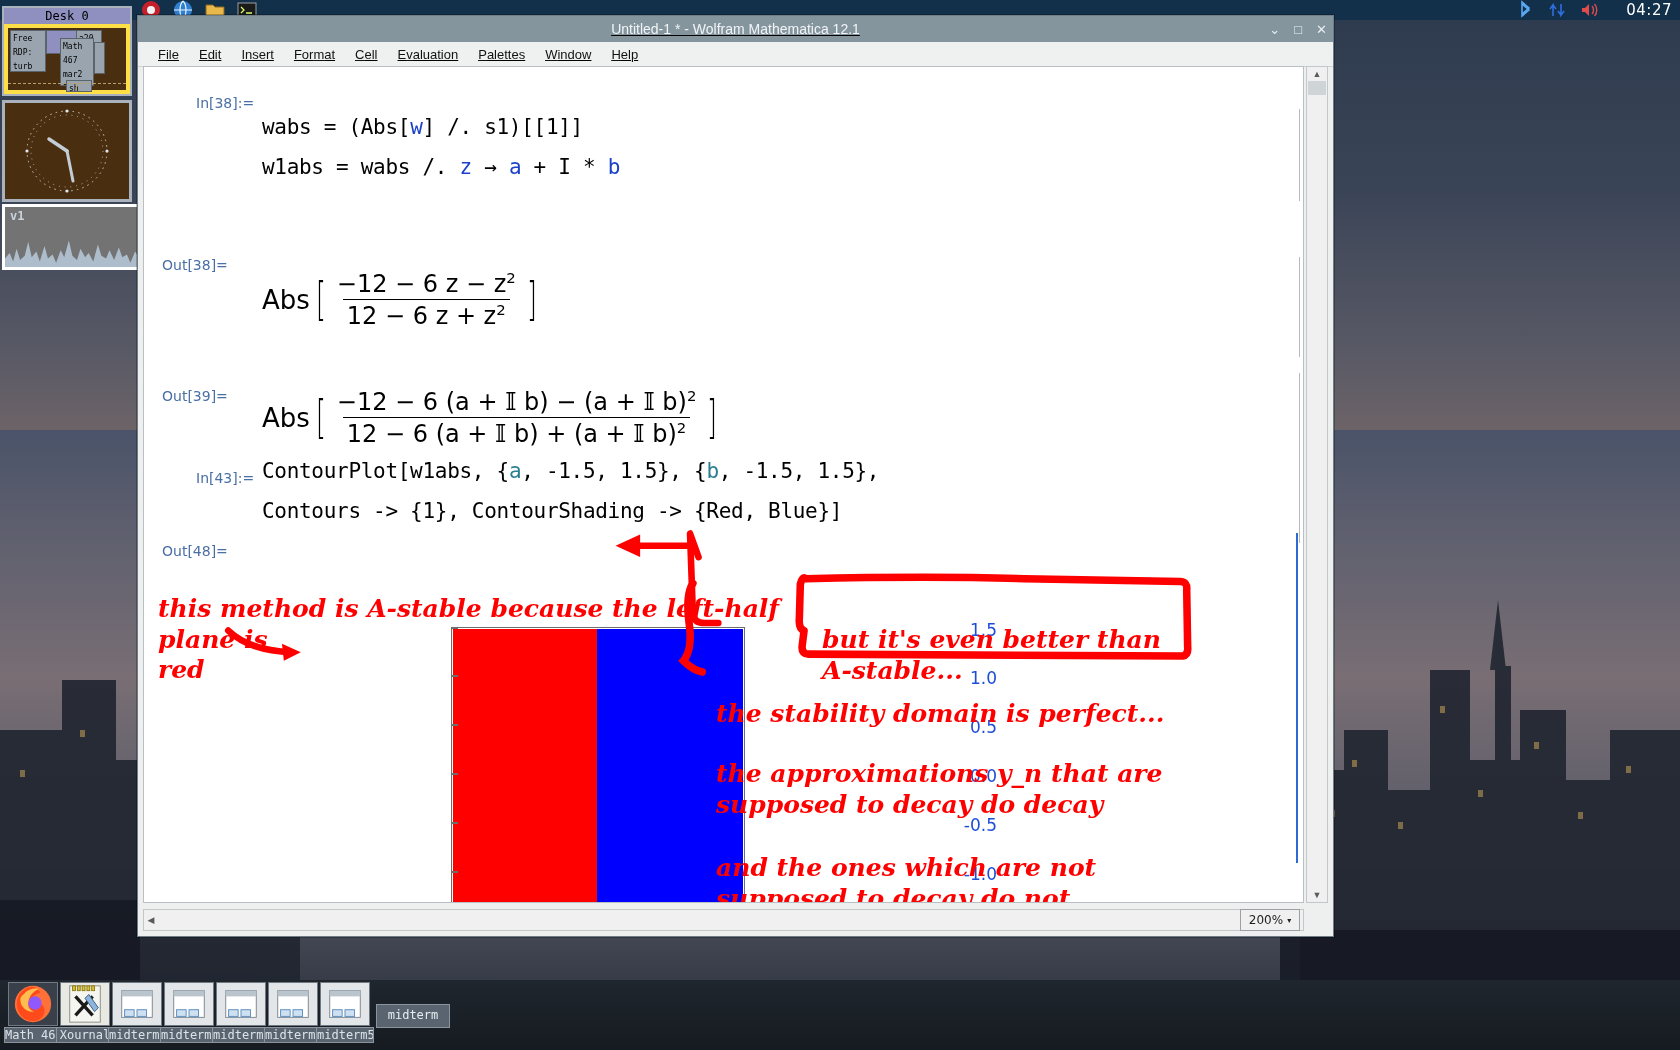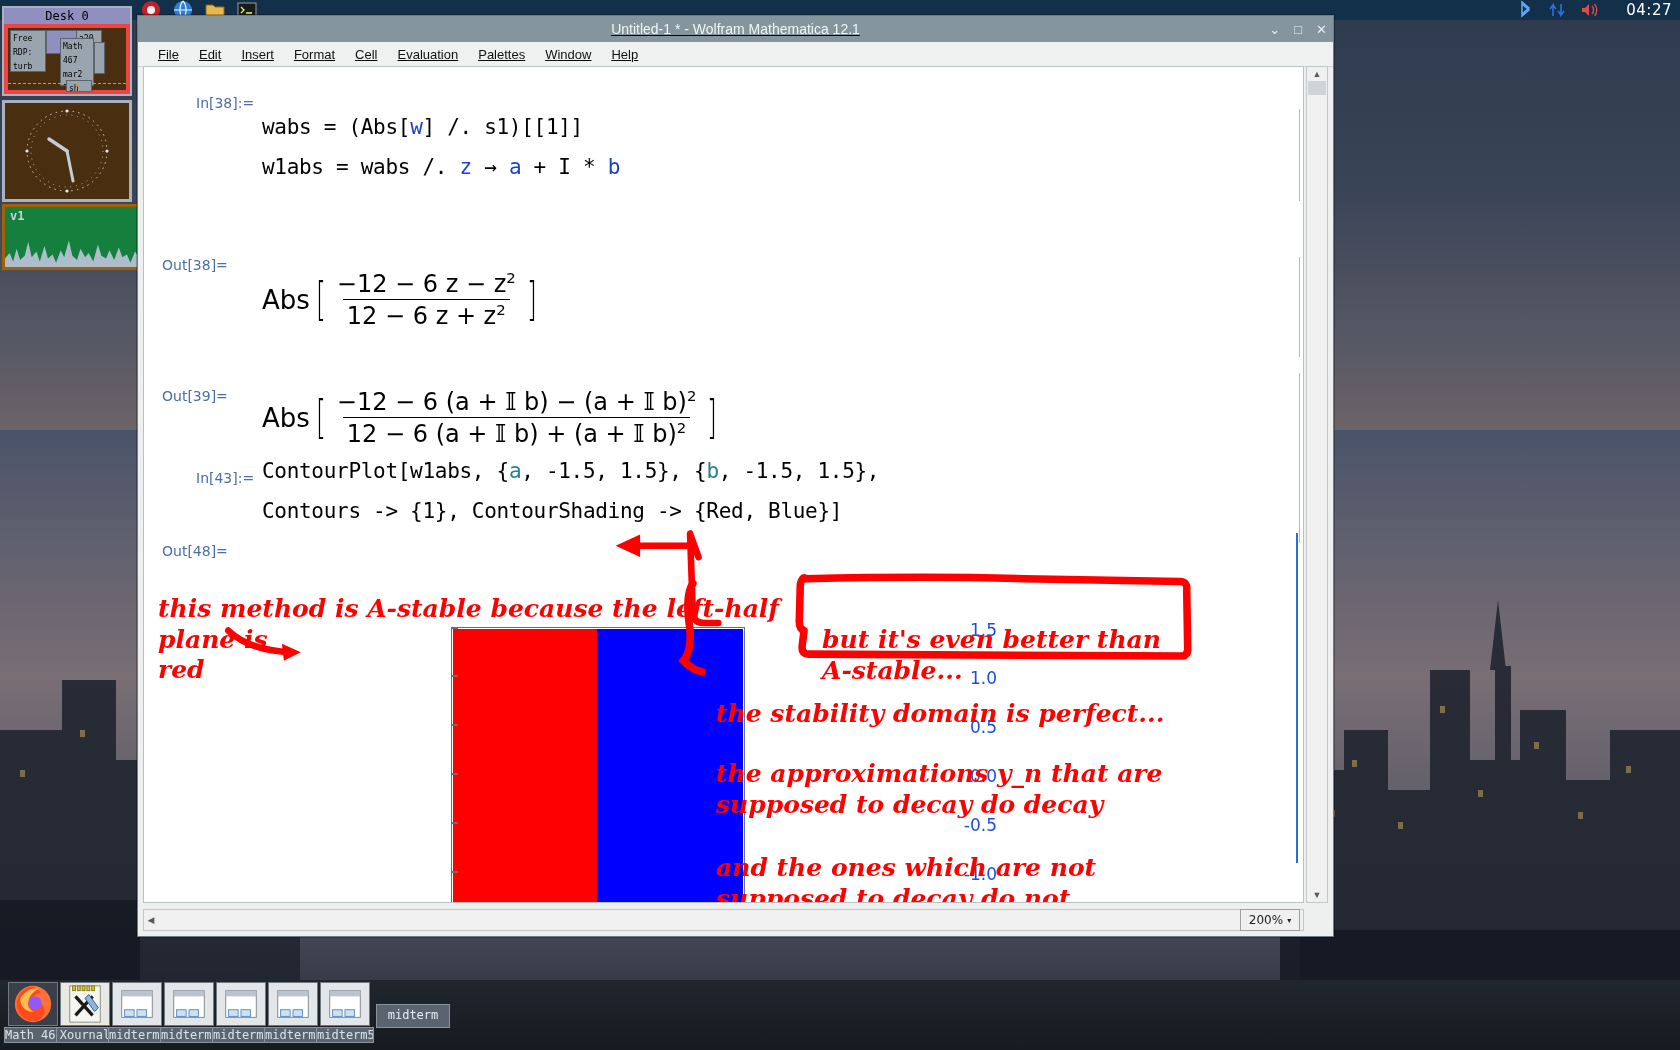--- a/index.html
+++ b/index.html
@@ -24,41 +24,41 @@
   }
   .tray{position:absolute;top:0;height:20px;display:flex;align-items:center;gap:10px;}
   .tray-icon{width:22px;height:20px;display:block;}
   #clocktxt{
     position:absolute;right:8px;top:1px;color:#ffffff;font-size:15px;
     font-family:"DejaVu Sans", sans-serif;letter-spacing:.5px;
   }
   
   #pager{
     position:absolute;left:2px;top:6px;width:130px;height:90px;
-    background:#ef4444;border:2px solid #aab3bd;box-sizing:border-box;
+    background:#fde047;border:2px solid #aab3bd;box-sizing:border-box;
   }
   #pager-title{
     height:16px;background:#8f8fc0;color:#000;font-size:12px;
     font-family:"DejaVu Sans Mono", monospace;text-align:center;line-height:16px;
   }
   #pager-body{position:absolute;left:4px;right:4px;top:20px;bottom:4px;background:#4a2e10;}
   .mini-win{
     position:absolute;background:#9aa4ae;border:1px solid #5b646d;
     font-family:"DejaVu Sans Mono", monospace;font-size:8px;color:#000;
     line-height:14px;padding:1px 2px;box-sizing:border-box;overflow:hidden;
   }
   
   #clockw{
     position:absolute;left:2px;top:100px;width:130px;height:102px;
     background:#4a2e10;border:3px solid #aab3bd;box-sizing:border-box;
   }
   
   #meter{
     position:absolute;left:2px;top:204px;width:150px;height:66px;
-    background:#15803d;border:3px solid #a16207;box-sizing:border-box;overflow:hidden;
+    background:#737373;border:3px solid #ffffff;box-sizing:border-box;overflow:hidden;
   }
   #meter-label{
     position:absolute;left:5px;top:2px;color:#c9d3dd;font-size:12px;font-weight:bold;
     font-family:"DejaVu Sans Mono", monospace;
   }
   
   #mma{
     position:absolute;left:137px;top:15px;width:1197px;height:922px;
     background:#edf0ee;border:1px solid #6f7d86;box-sizing:border-box;
     box-shadow:0 0 0 1px rgba(0,0,0,.25);

